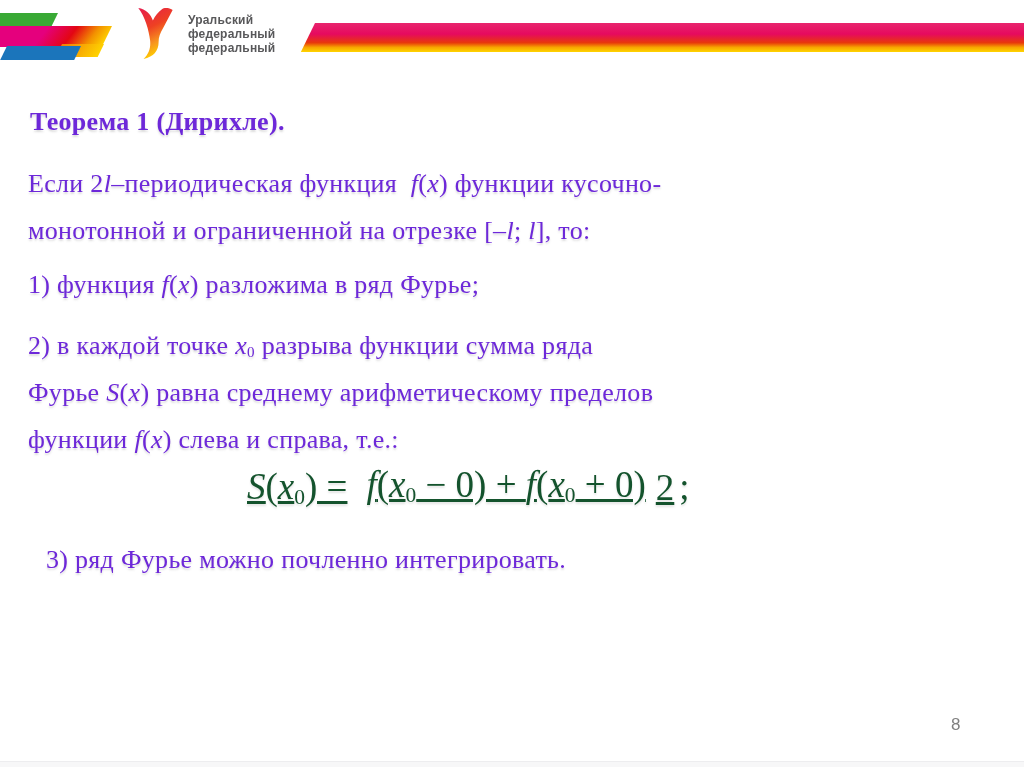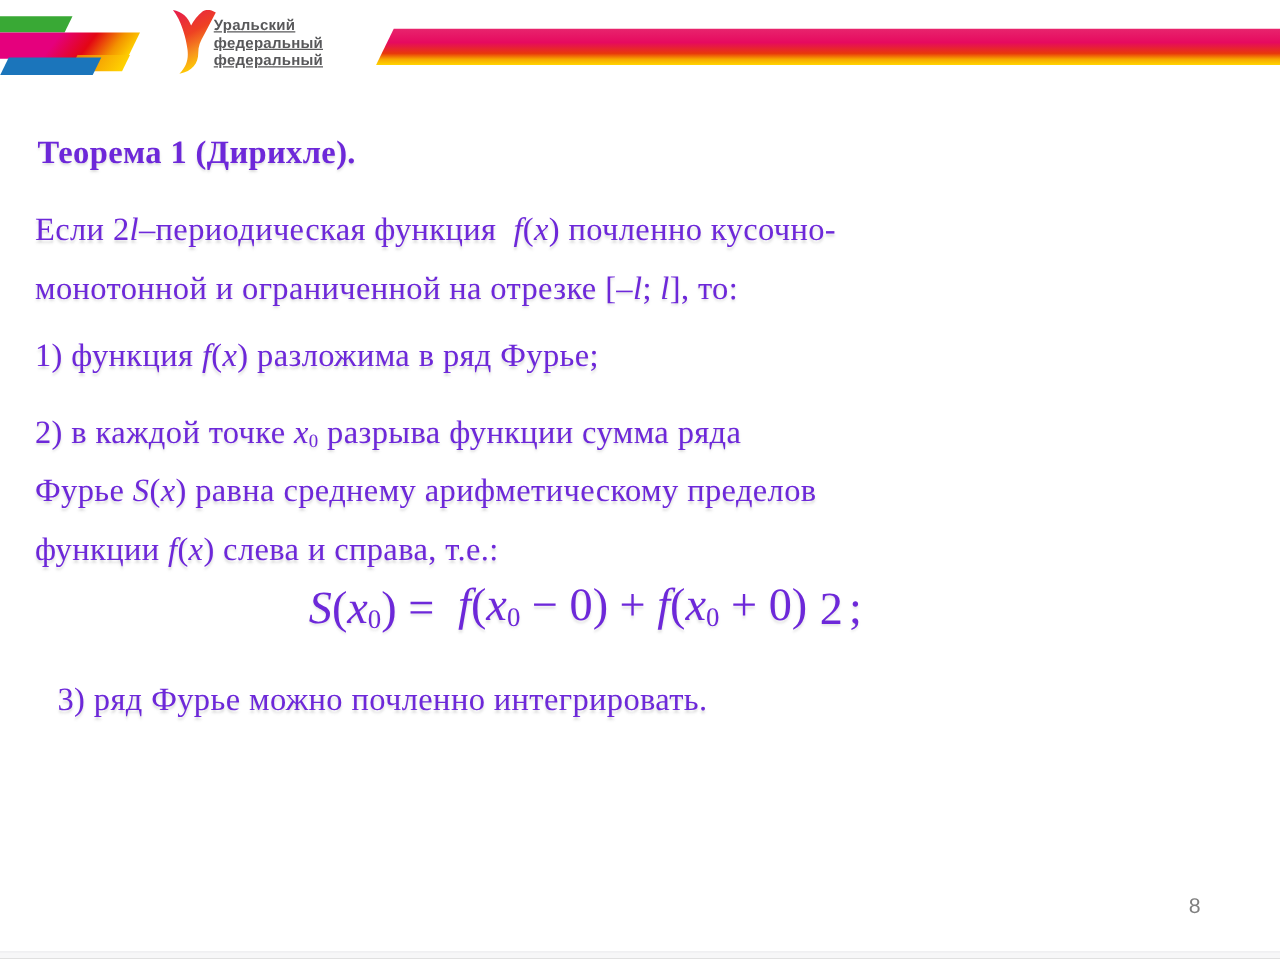--- a/index.html
+++ b/index.html
@@ -15,45 +15,46 @@
   .stripe-green{left:-12px;top:13px;width:70px;height:13px;background:#39a935;}
   .stripe-pink{left:-14px;top:26px;width:126px;height:21px;
     background:linear-gradient(105deg,#e5007d 0%,#e5007d 48%,#e30613 70%,#f39200 87%,#ffd500 100%);}
   .stripe-wedge{left:62px;top:44px;width:42px;height:13px;
     background:linear-gradient(105deg,#f07e07 0%,#ffd500 100%);}
   .stripe-blue{left:7px;top:46px;width:74px;height:14px;background:#1b75bb;}
   .stripe-right{left:315px;top:23px;width:725px;height:29px;
     background:linear-gradient(180deg,#e8246d 0%,#e60a5f 38%,#e8380b 68%,#f7a600 84%,#ffd500 100%);}
   .logo-glyph{position:absolute;left:137px;top:8px;width:38px;height:52px;}
   .uni-text{
-    position:absolute;left:171px;top:13px;
+    position:absolute;left:188px;top:13px;
     font:bold 12px/14px "Liberation Sans","DejaVu Sans",sans-serif;
-    color:#58585a;letter-spacing:.2px;text-decoration:underline;
+    color:#58585a;letter-spacing:.2px;
   }
   .uni-text span{display:block;}
   
   .line{
     position:absolute;left:28px;
     font-size:26px;line-height:47px;color:#6d28d9;
     white-space:nowrap;letter-spacing:.3px;
     text-shadow:0 2px 2px rgba(120,120,120,.25);
   }
   .title{left:30px;top:98px;font-weight:bold;}
   .p1l1{top:160px;} .p1l2{top:207px;}
   .item1{top:261px;}
   .i2l1{top:322px;} .i2l2{top:369px;} .i2l3{top:416px;}
   .item3{top:536px;margin-left:18px;}
   .it{font-style:italic;}
   .sub{font-size:.58em;vertical-align:-.22em;line-height:0;}
   
   .formula{
     position:absolute;left:247px;top:462px;
     display:flex;align-items:center;
-    font-size:37px;line-height:46px;color:#6d28d9;
+    font-size:37px;line-height:46px;color:#14532d;
     text-shadow:0 2px 2px rgba(120,120,120,.2);
+    text-decoration:underline;
   }
   .formula .lhs{margin-right:9px;white-space:nowrap;}
   .frac{display:inline-flex;flex-direction:row;align-items:center;}
   .frac .num{padding:0 10px 3px;white-space:nowrap;}
   .frac .bar{align-self:stretch;height:0;border-top:3px solid #0d0d0d;}
   .frac .den{padding-top:2px;}
   .formula .punct{margin-left:5px;}
   
   .page-number{
     position:absolute;left:951px;top:715px;
@@ -87,21 +88,21 @@
     <path fill="url(#uglyph)" d="M1,0 C8,1 13,6 15,12 C17,8 20,4 24,1 C27,-1 31,0 34,2 L25,19 C22,24 20.5,28 20.5,33 C20.5,41 16,47 6,49 C11.5,43.5 13,38 12.3,31 C11.3,22 7.5,8 1,0 Z"></path>
   </svg>
   <div class="uni-text">
     <span>Уральский</span>
     <span>федеральный</span>
     <span>федеральный</span>
   </div>
 
   <div class="line title">Теорема 1 (Дирихле).</div>
 
-  <div class="line p1l1"><span>Если 2</span><span class="it">l</span><span>–периодическая функция&nbsp; </span><span class="it">f</span><span>(</span><span class="it">x</span><span>) почленно кусочно-</span></div>
+  <div class="line p1l1"><span>Если 2</span><span class="it">l</span><span>–периодическая функция&nbsp; </span><span class="it">f</span><span>(</span><span class="it">x</span><span>) функции кусочно-</span></div>
   <div class="line p1l2"><span>монотонной и ограниченной на отрезке [–</span><span class="it">l</span><span>; </span><span class="it">l</span><span>], то:</span></div>
 
   <div class="line item1"><span>1) функция </span><span class="it">f</span><span>(</span><span class="it">x</span><span>) разложима в ряд Фурье;</span></div>
 
   <div class="line i2l1"><span>2) в каждой точке </span><span class="it">x</span><span class="sub">0</span><span> разрыва функции сумма ряда</span></div>
   <div class="line i2l3"><span>функции </span><span class="it">f</span><span>(</span><span class="it">x</span><span>) слева и справа, т.е.:</span></div>
   <div class="line i2l2"><span>Фурье </span><span class="it">S</span><span>(</span><span class="it">x</span><span>) равна среднему арифметическому пределов</span></div>
 
   <div class="formula">
     <span class="lhs"><span class="it">S</span><span>(</span><span class="it">x</span><span class="sub">0</span><span>) =</span></span>

